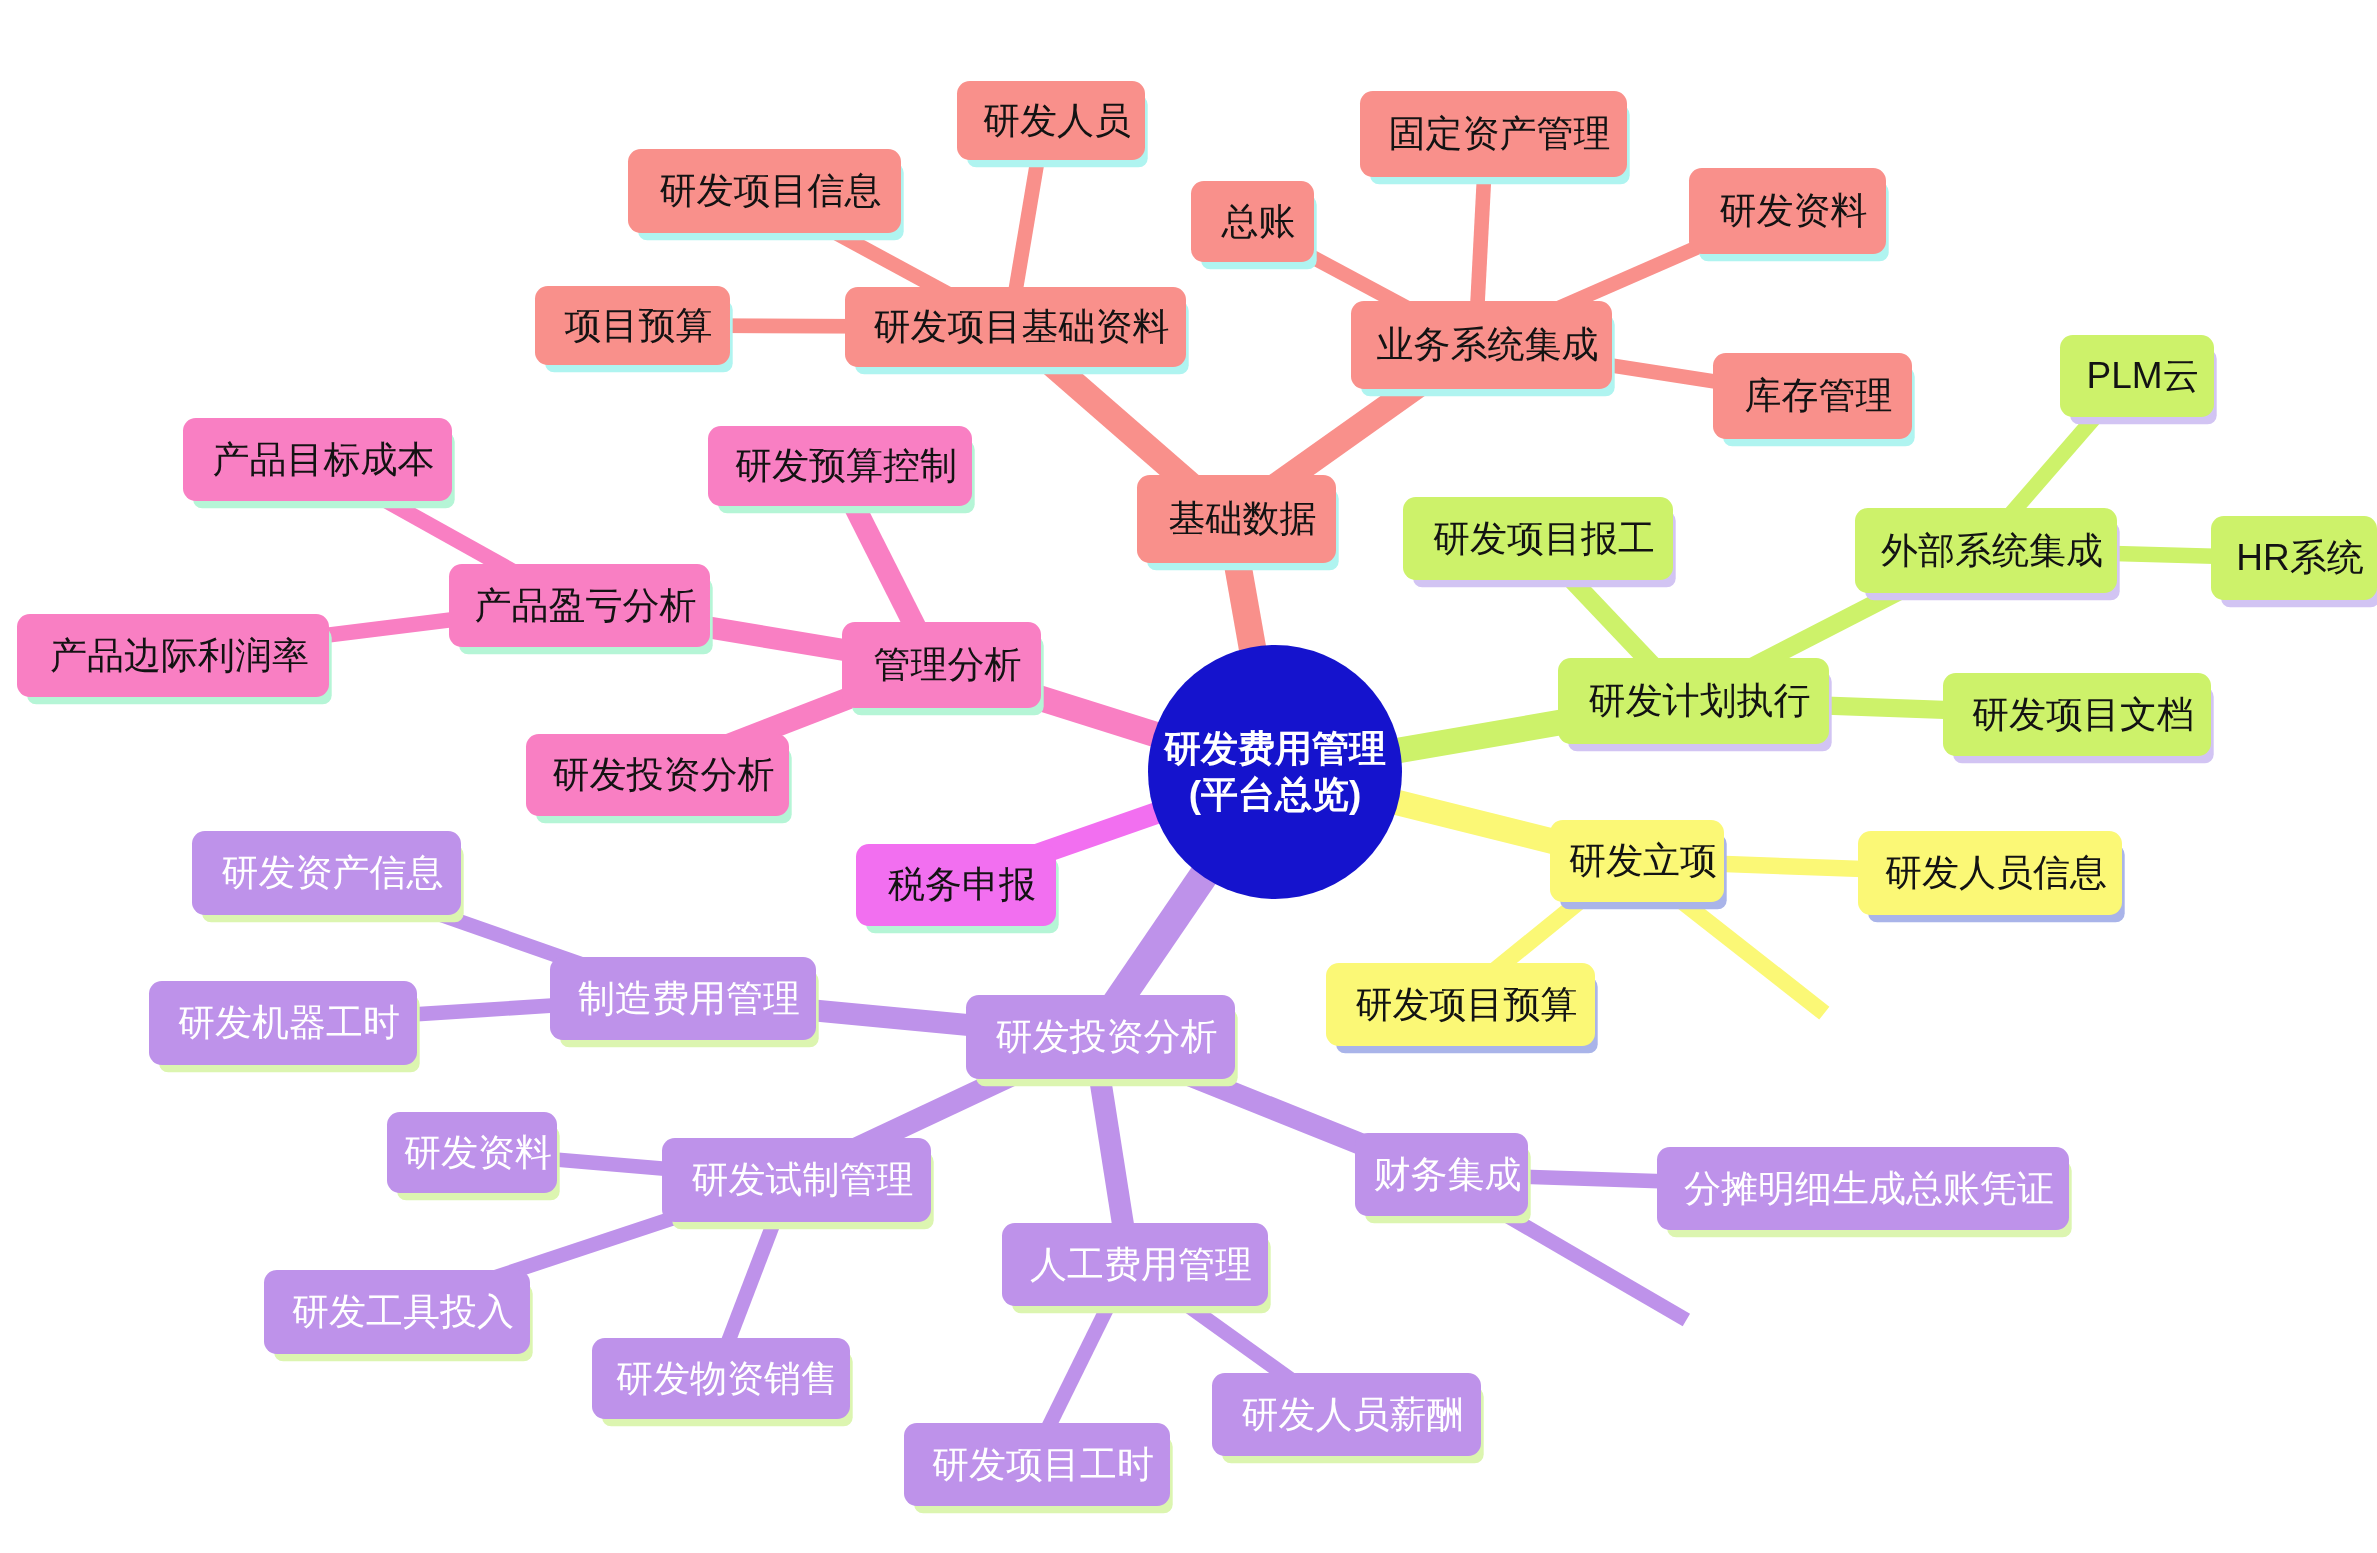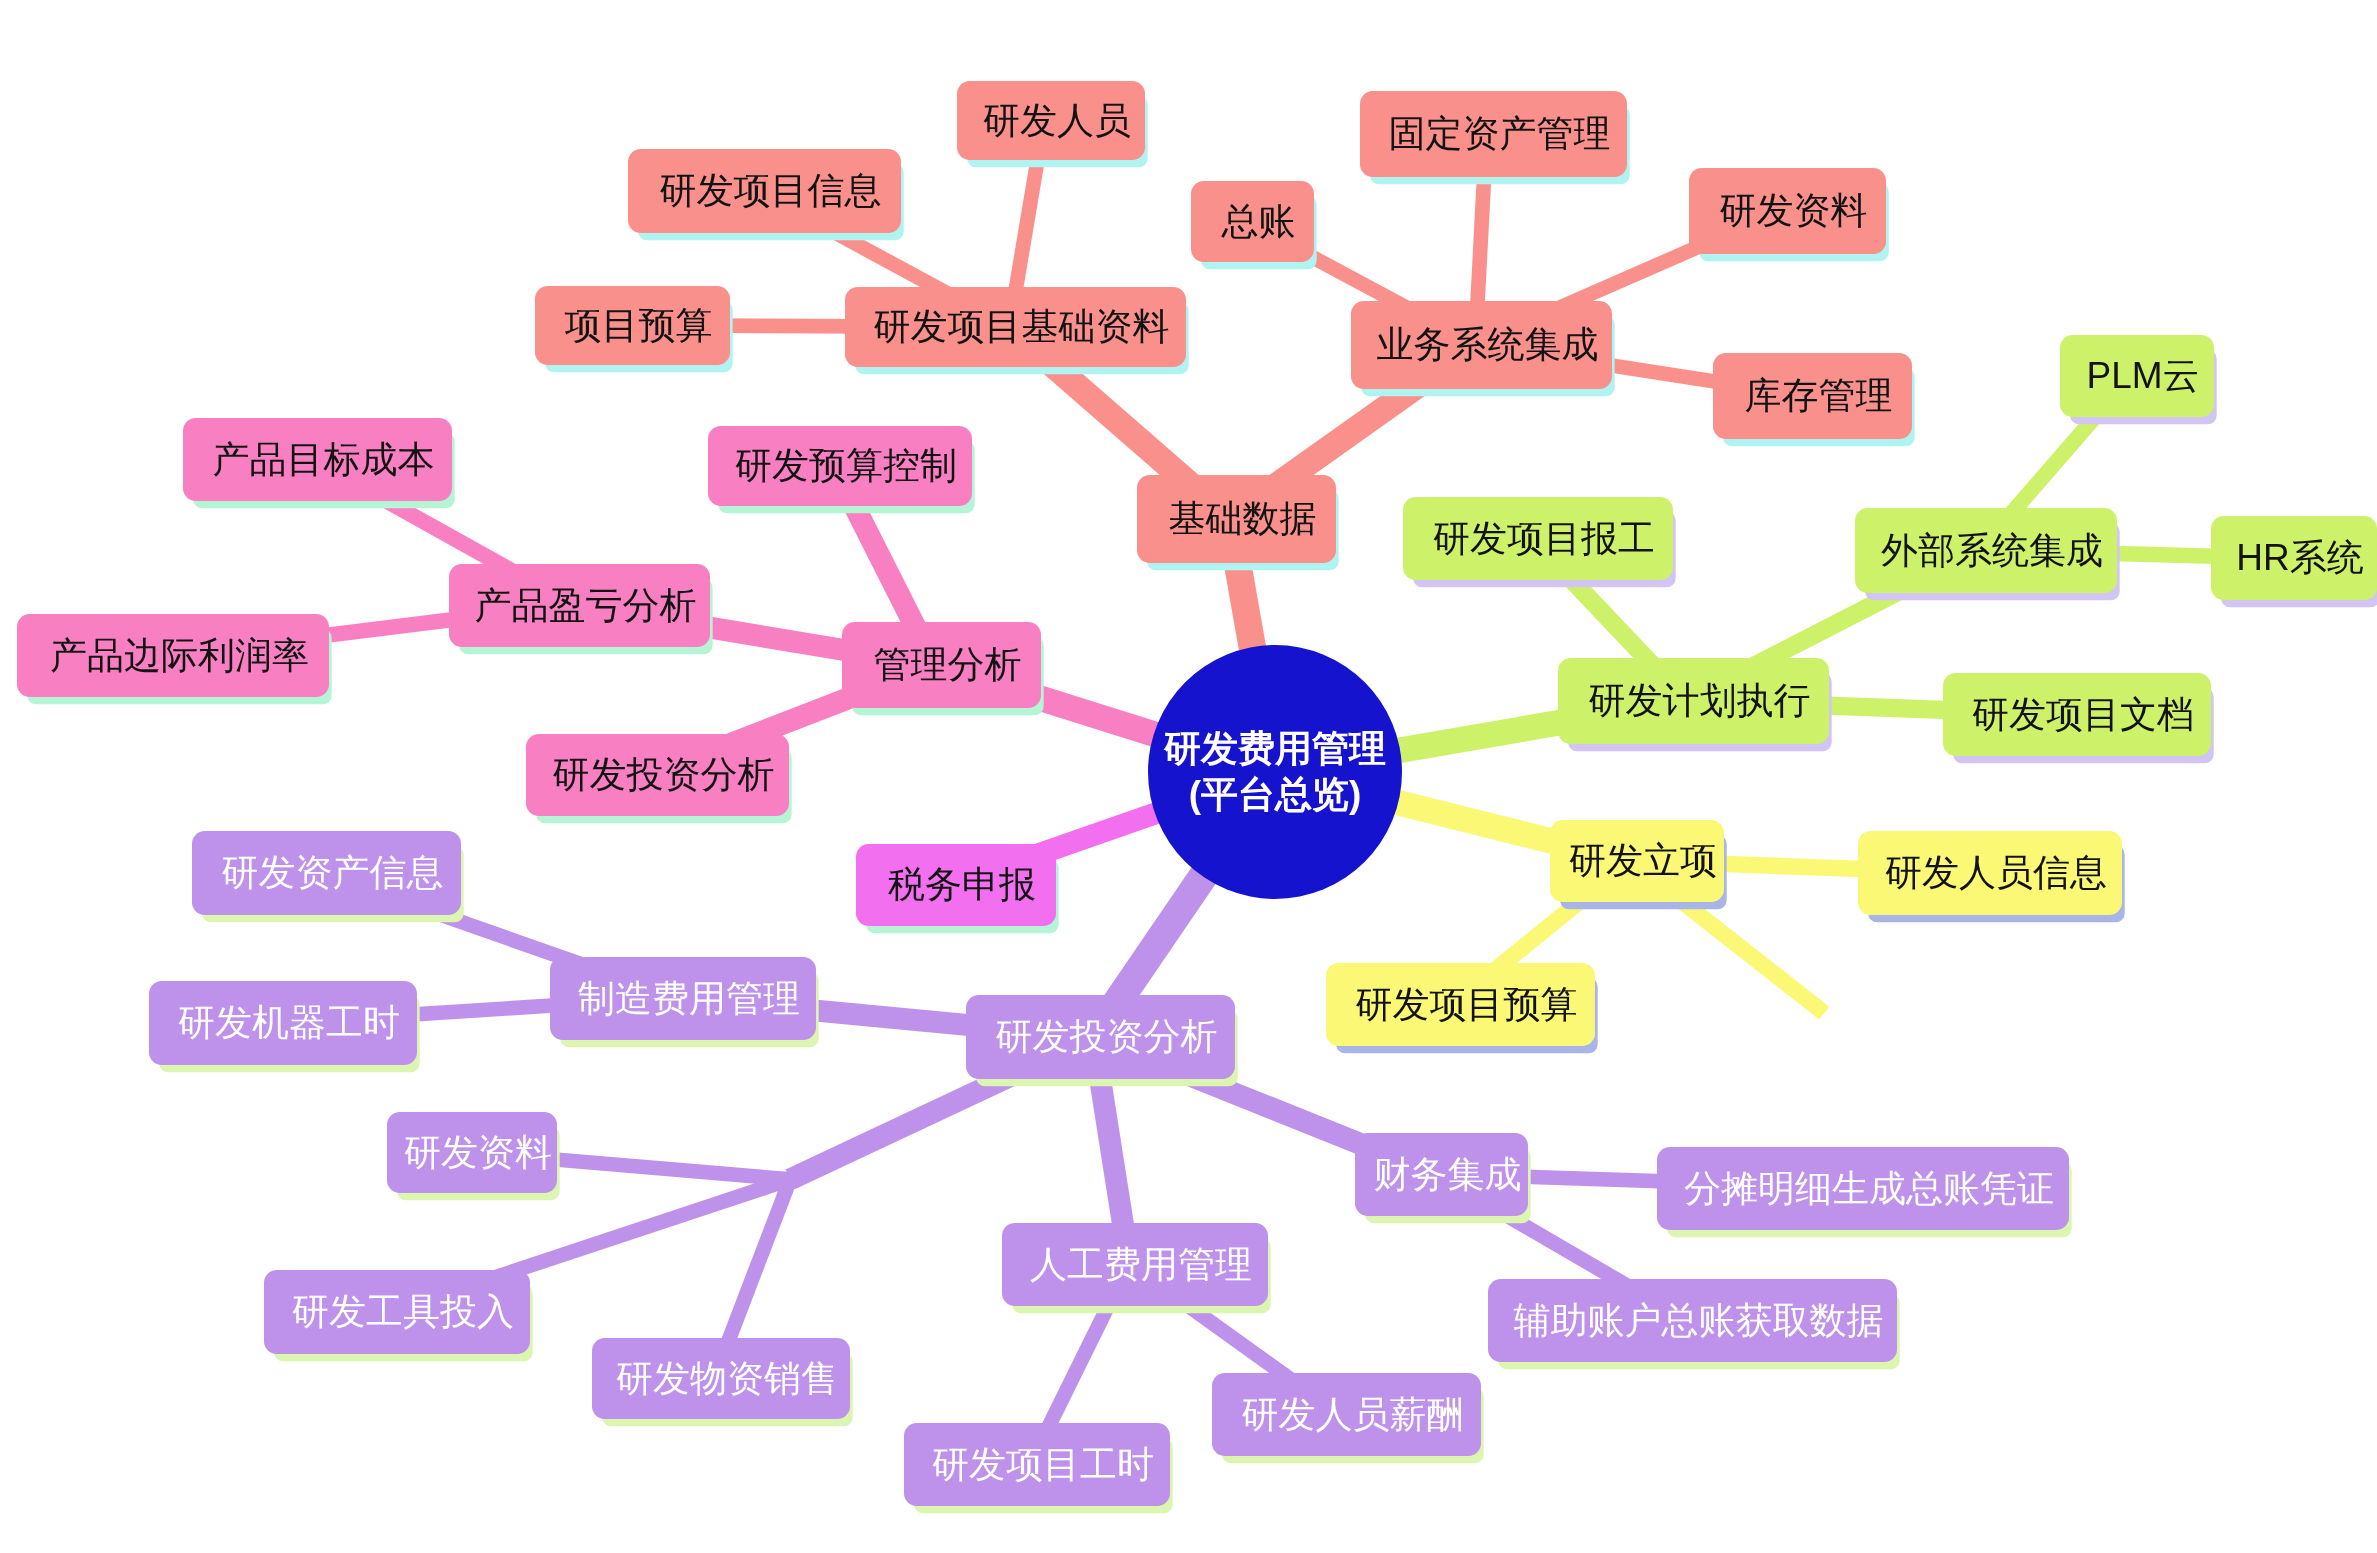--- a/index.html
+++ b/index.html
@@ -196,20 +196,23 @@
     </div>
   <div class="node purple" style="left:550px;top:957px;width:254px;height:83px">
       <span>制造费用管理</span>
     </div>
   <div class="node purple" style="left:192px;top:831px;width:257px;height:84px">
       <span>研发资产信息</span>
     </div>
   <div class="node purple" style="left:149px;top:981px;width:256px;height:84px">
       <span>研发机器工时</span>
     </div>
+  <div class="node purple" style="left:662px;top:1138px;width:257px;height:84px">
+      <span>研发试制管理</span>
+    </div>
   <div class="node purple" style="left:387px;top:1112px;width:158px;height:81px">
       <span>研发资料</span>
     </div>
   <div class="node purple" style="left:264px;top:1270px;width:254px;height:84px">
       <span>研发工具投入</span>
     </div>
   <div class="node purple" style="left:592px;top:1338px;width:246px;height:81px">
       <span>研发物资销售</span>
     </div>
   <div class="node purple" style="left:1002px;top:1223px;width:254px;height:83px">
@@ -220,18 +223,15 @@
     </div>
   <div class="node purple" style="left:1212px;top:1373px;width:257px;height:83px">
       <span>研发人员薪酬</span>
     </div>
   <div class="node purple" style="left:1355px;top:1133px;width:161px;height:83px">
       <span>财务集成</span>
     </div>
   <div class="node purple" style="left:1657px;top:1147px;width:400px;height:83px">
       <span>分摊明细生成总账凭证</span>
     </div>
-  <div class="node purple" style="left:1488px;top:1279px;width:397px;height:83px">
-      <span>辅助账户总账获取数据</span>
-    </div>
 
 </div>
 
 
 </body></html>

